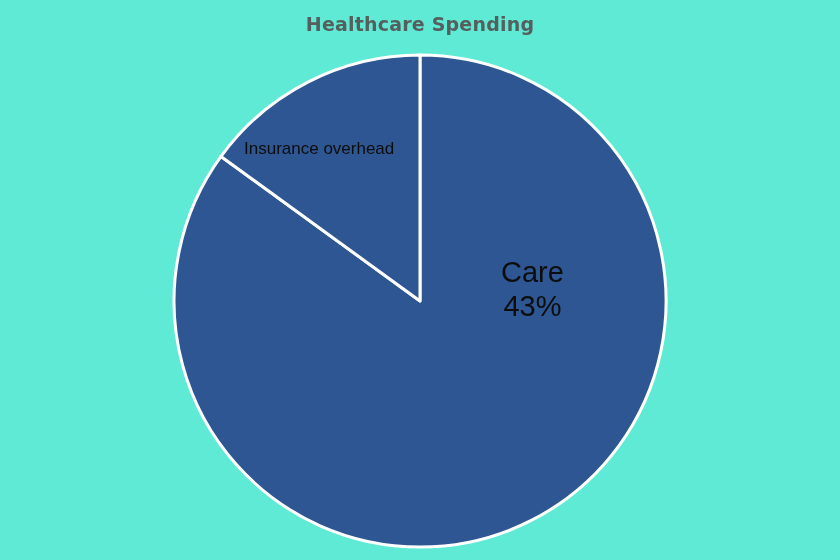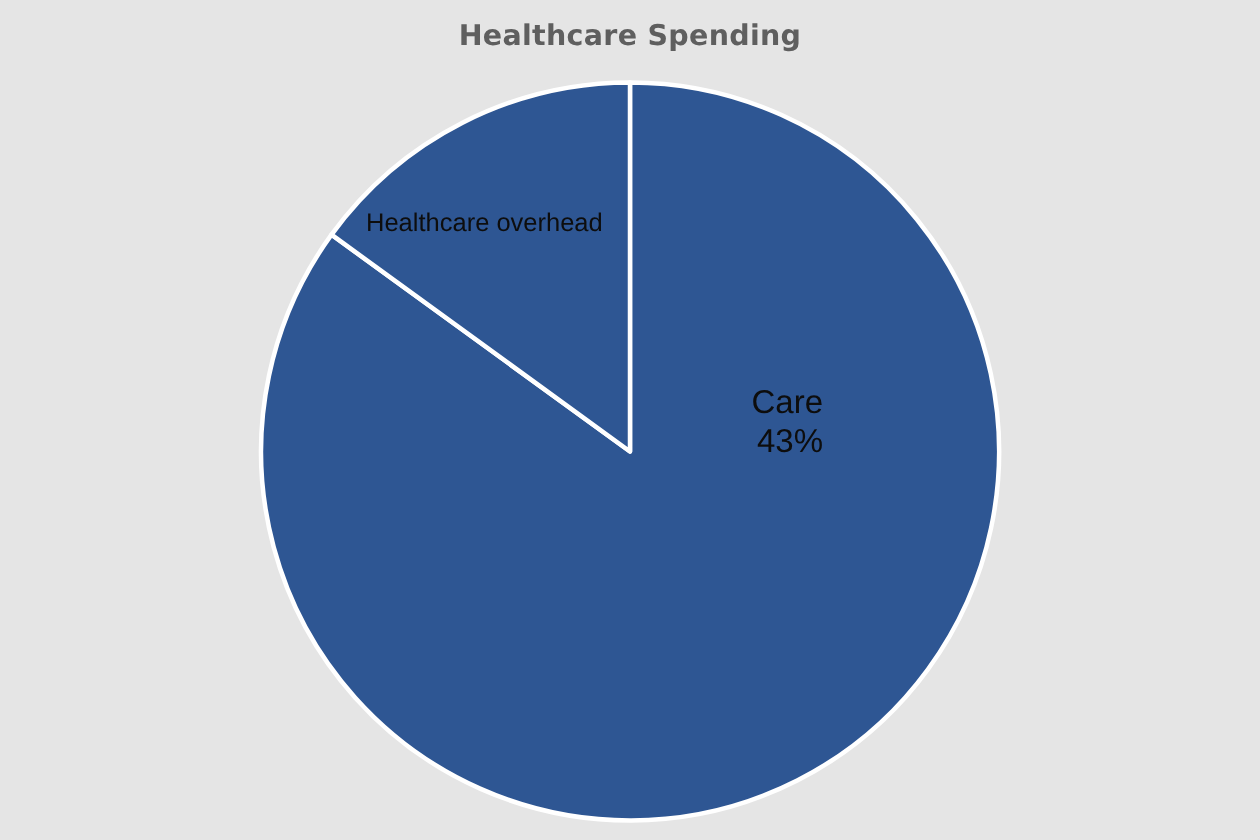--- a/index.html
+++ b/index.html
@@ -10,21 +10,21 @@
   body {
     width: 840px;
     height: 560px;
     overflow: hidden;
     font-family: "Liberation Sans", sans-serif;
   }
   #canvas {
     position: relative;
     width: 840px;
     height: 560px;
-    background: #e5e5e5;
+    background: #5eead4;
   }
   #chart-title {
     position: absolute;
     left: 0;
     top: 13px;
     width: 840px;
     text-align: center;
     font-family: "DejaVu Sans", sans-serif;
     font-size: 19px;
     font-weight: bold;
@@ -48,41 +48,41 @@
     line-height: 1.18;
   }
   #label-insurance-overhead {
     left: 244px;
     top: 139px;
     font-size: 17px;
   }
   #label-care {
     left: 501px;
     top: 255px;
-    font-size: 22px;
-    text-align: right;
+    font-size: 29px;
+    text-align: center;
   }
   #label-care .value-line {
     display: block;
   }
 </style>
 </head>
 <body>
 
 <div id="canvas">
 
   <div id="chart-title">Healthcare Spending</div>
 
   <svg id="pie-svg" viewBox="0 0 840 560">
 
     <path d="M 420 301 L 420 55 A 246 246 0 1 1 221.01 156.45 Z" fill="#2e5693" stroke="#ffffff" stroke-width="3" stroke-linejoin="round"></path>
 
     <path d="M 420 301 L 221.01 156.45 A 246 246 0 0 1 420 55 Z" fill="#2e5693" stroke="#ffffff" stroke-width="3" stroke-linejoin="round"></path>
   </svg>
 
-  <div class="slice-label" id="label-insurance-overhead">Healthcare overhead</div>
+  <div class="slice-label" id="label-insurance-overhead">Insurance overhead</div>
 
   <div class="slice-label" id="label-care">
     <span class="value-line">Care</span>
     <span class="value-line">43%</span>
   </div>
 
 </div>
 
 </body></html>

